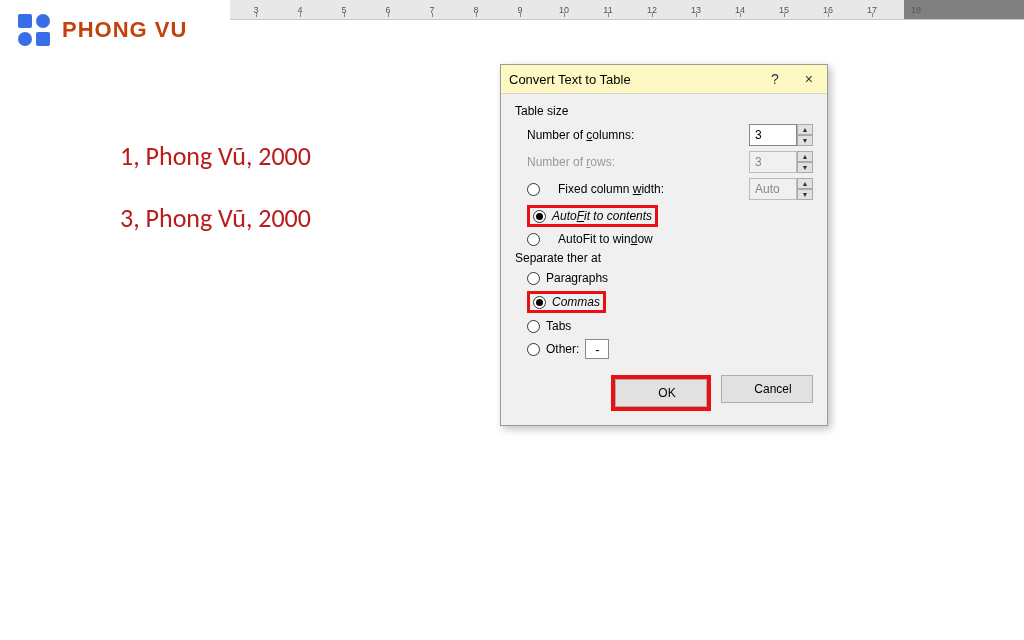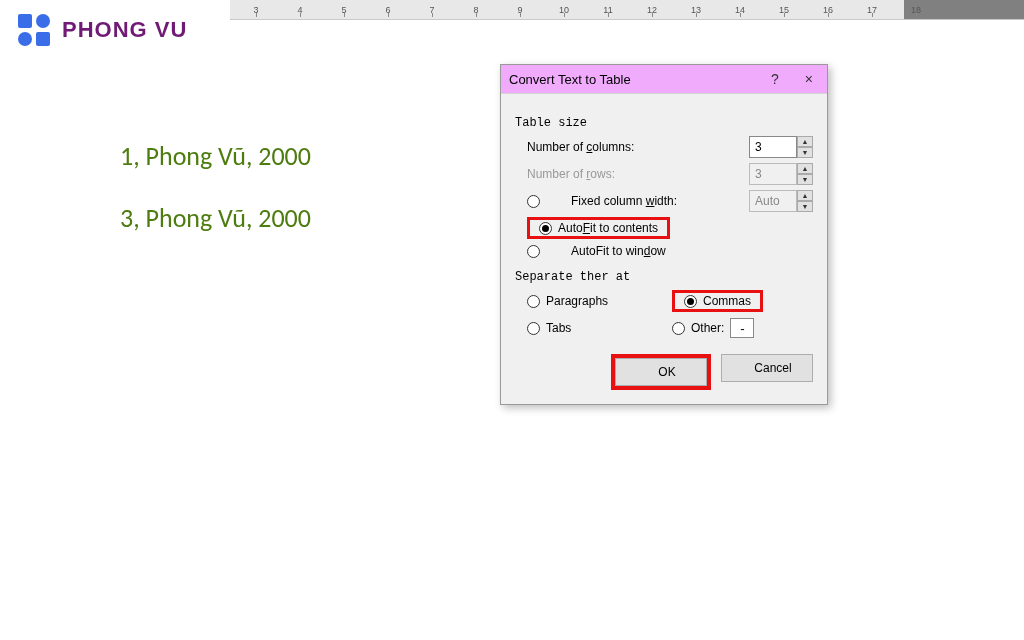--- a/index.html
+++ b/index.html
@@ -27,21 +27,21 @@
       height: 32px;
     }
     .shape { position: absolute; background: #3a6ee8; }
     .shape.sq1 { width: 14px; height: 14px; border-radius: 2px; top: 0; left: 0; }
     .shape.ci1 { width: 14px; height: 14px; border-radius: 50%; top: 0; left: 18px; }
     .shape.ci2 { width: 14px; height: 14px; border-radius: 50%; top: 18px; left: 0; }
     .shape.sq2 { width: 14px; height: 14px; border-radius: 2px; top: 18px; left: 18px; }
     .logo-text {
       font-weight: 700;
       font-size: 22px;
-      color: #701a75;
+      color: #c2410c;
       letter-spacing: 1px;
     }
 
     
     .ruler {
       position: absolute;
       top: 0;
       left: 230px;
       right: 0;
       height: 20px;
@@ -78,21 +78,21 @@
       height: 4px;
       background: #888;
     }
 
     
     .doc-text {
       position: absolute;
       top: 125px;
       left: 120px;
       font-size: 26px;
-      color: #4d7c0f;
+      color: #b91c1c;
       font-family: Calibri, sans-serif;
       line-height: 2.4;
       text-align: center;
     }
 
     
     .dialog {
       position: absolute;
       top: 64px;
       left: 500px;
@@ -100,34 +100,34 @@
       background: #f0f0f0;
       border: 1px solid #999;
       box-shadow: 3px 3px 8px rgba(0,0,0,0.25);
       font-size: 12px;
     }
     .dialog-title {
       display: flex;
       justify-content: space-between;
       align-items: center;
       padding: 6px 8px;
-      background: #f0abfc;
+      background: #fef9c3;
       border-bottom: 1px solid #d4d4d4;
     }
     .dialog-title-text { font-size: 13px; }
     .title-btns { display: flex; gap: 14px; }
     .title-btn { font-size: 14px; color: #333; cursor: pointer; padding: 0 6px; font-family: sans-serif; }
     .dialog-body { padding: 10px 14px 14px 14px; }
 
-    .group-label { margin: 12px 0 6px 0; font-family: Liberation Mono, monospace; }
+    .group-label { margin: 0 0 6px 0; }
     .row {
       display: flex;
       align-items: center;
       margin: 5px 0 5px 12px;
-      gap: 25px;
+      gap: 12px;
     }
     .row label { flex: 1; }
     .row .underline { text-decoration: underline; }
     .disabled { color: #999; justify-content: flex-end; }
 
     .spinner {
       display: flex;
       align-items: stretch;
       height: 22px;
     }
@@ -172,33 +172,34 @@
       content: '';
       position: absolute;
       top: 2px; left: 2px;
       width: 7px; height: 7px;
       background: #000;
       border-radius: 50%;
     }
 
     .highlight-red {
       border: 3px solid #e81010;
-      padding: 1px 9px;
+      padding: 1px 3px;
       display: inline-flex;
       align-items: center;
+      font-style: italic;
     }
     .highlight-red-pad {
       border: 4px solid #e81010;
       display: inline-block;
       padding: 0;
     }
 
     .separate-grid {
       display: grid;
-      grid-template-columns: 1fr 1fr;
+      grid-template-columns: 1fr;
       gap: 6px 4px;
       margin: 5px 0 0 12px;
     }
     .sep-opt { display: flex; align-items: center; }
     .other-input{
       width: 24px;
       height: 20px;
       border: 1px solid #888;
       margin-left: 6px;
       background: #fff;

